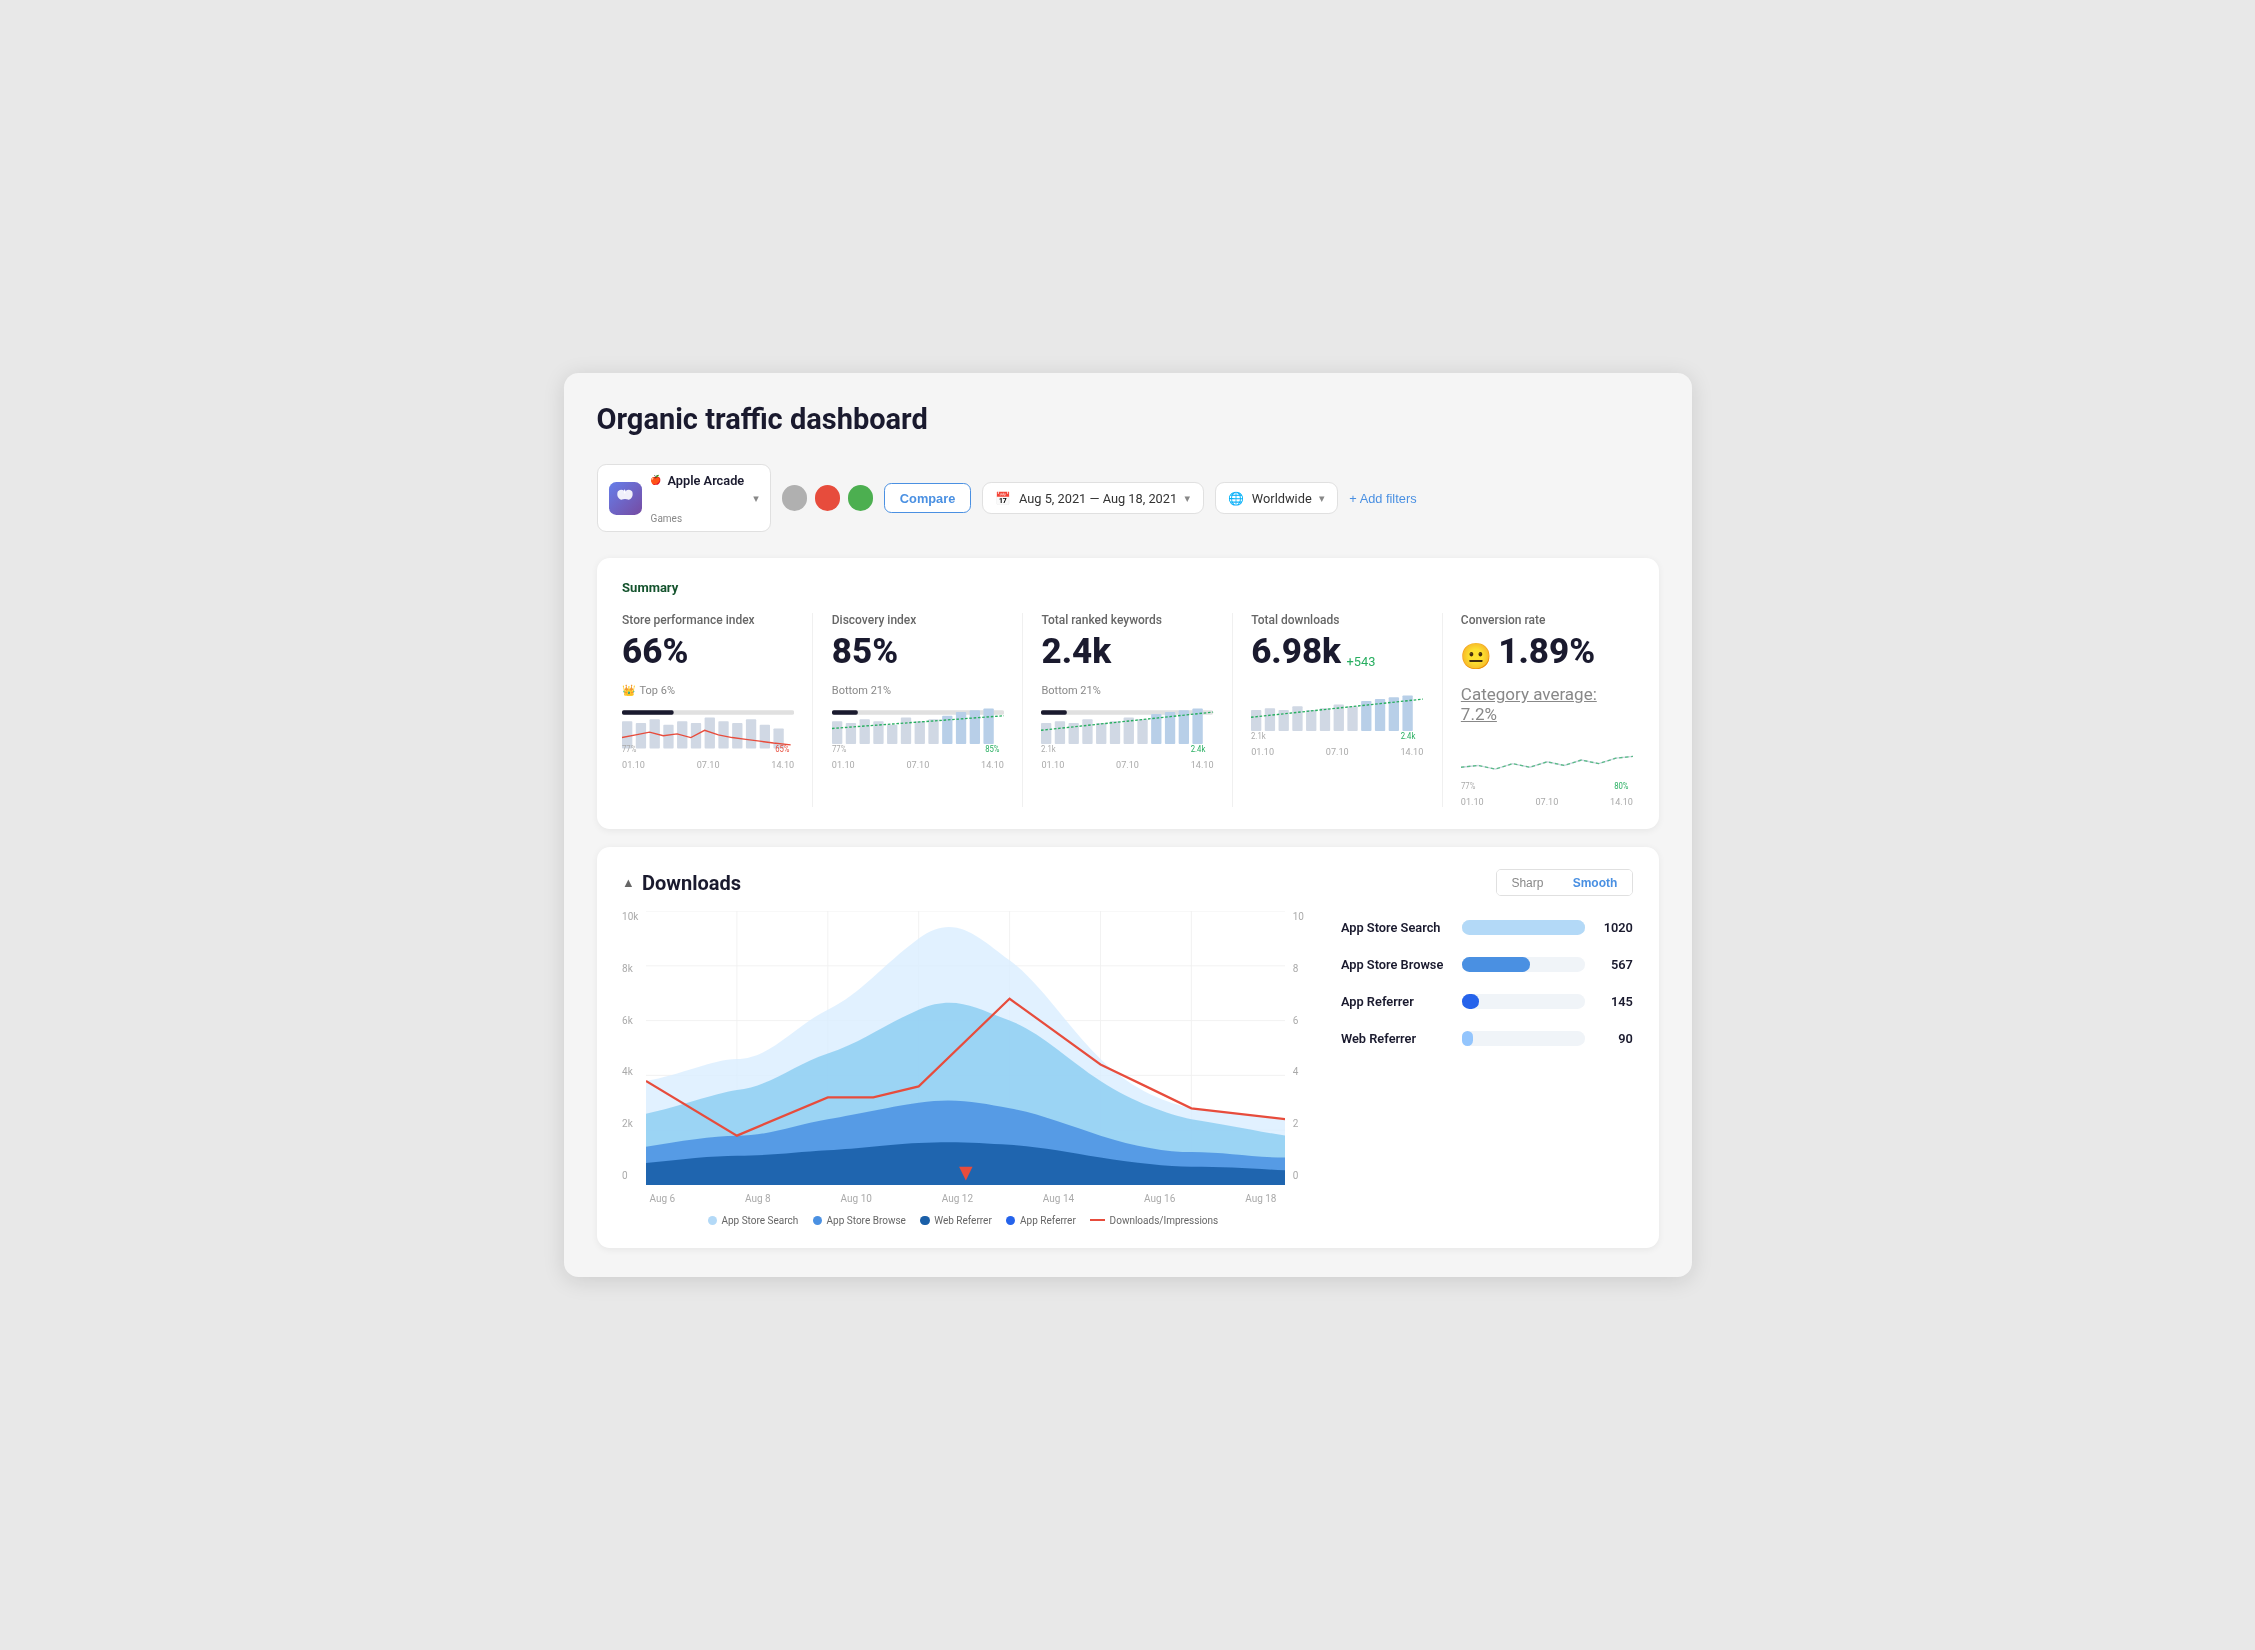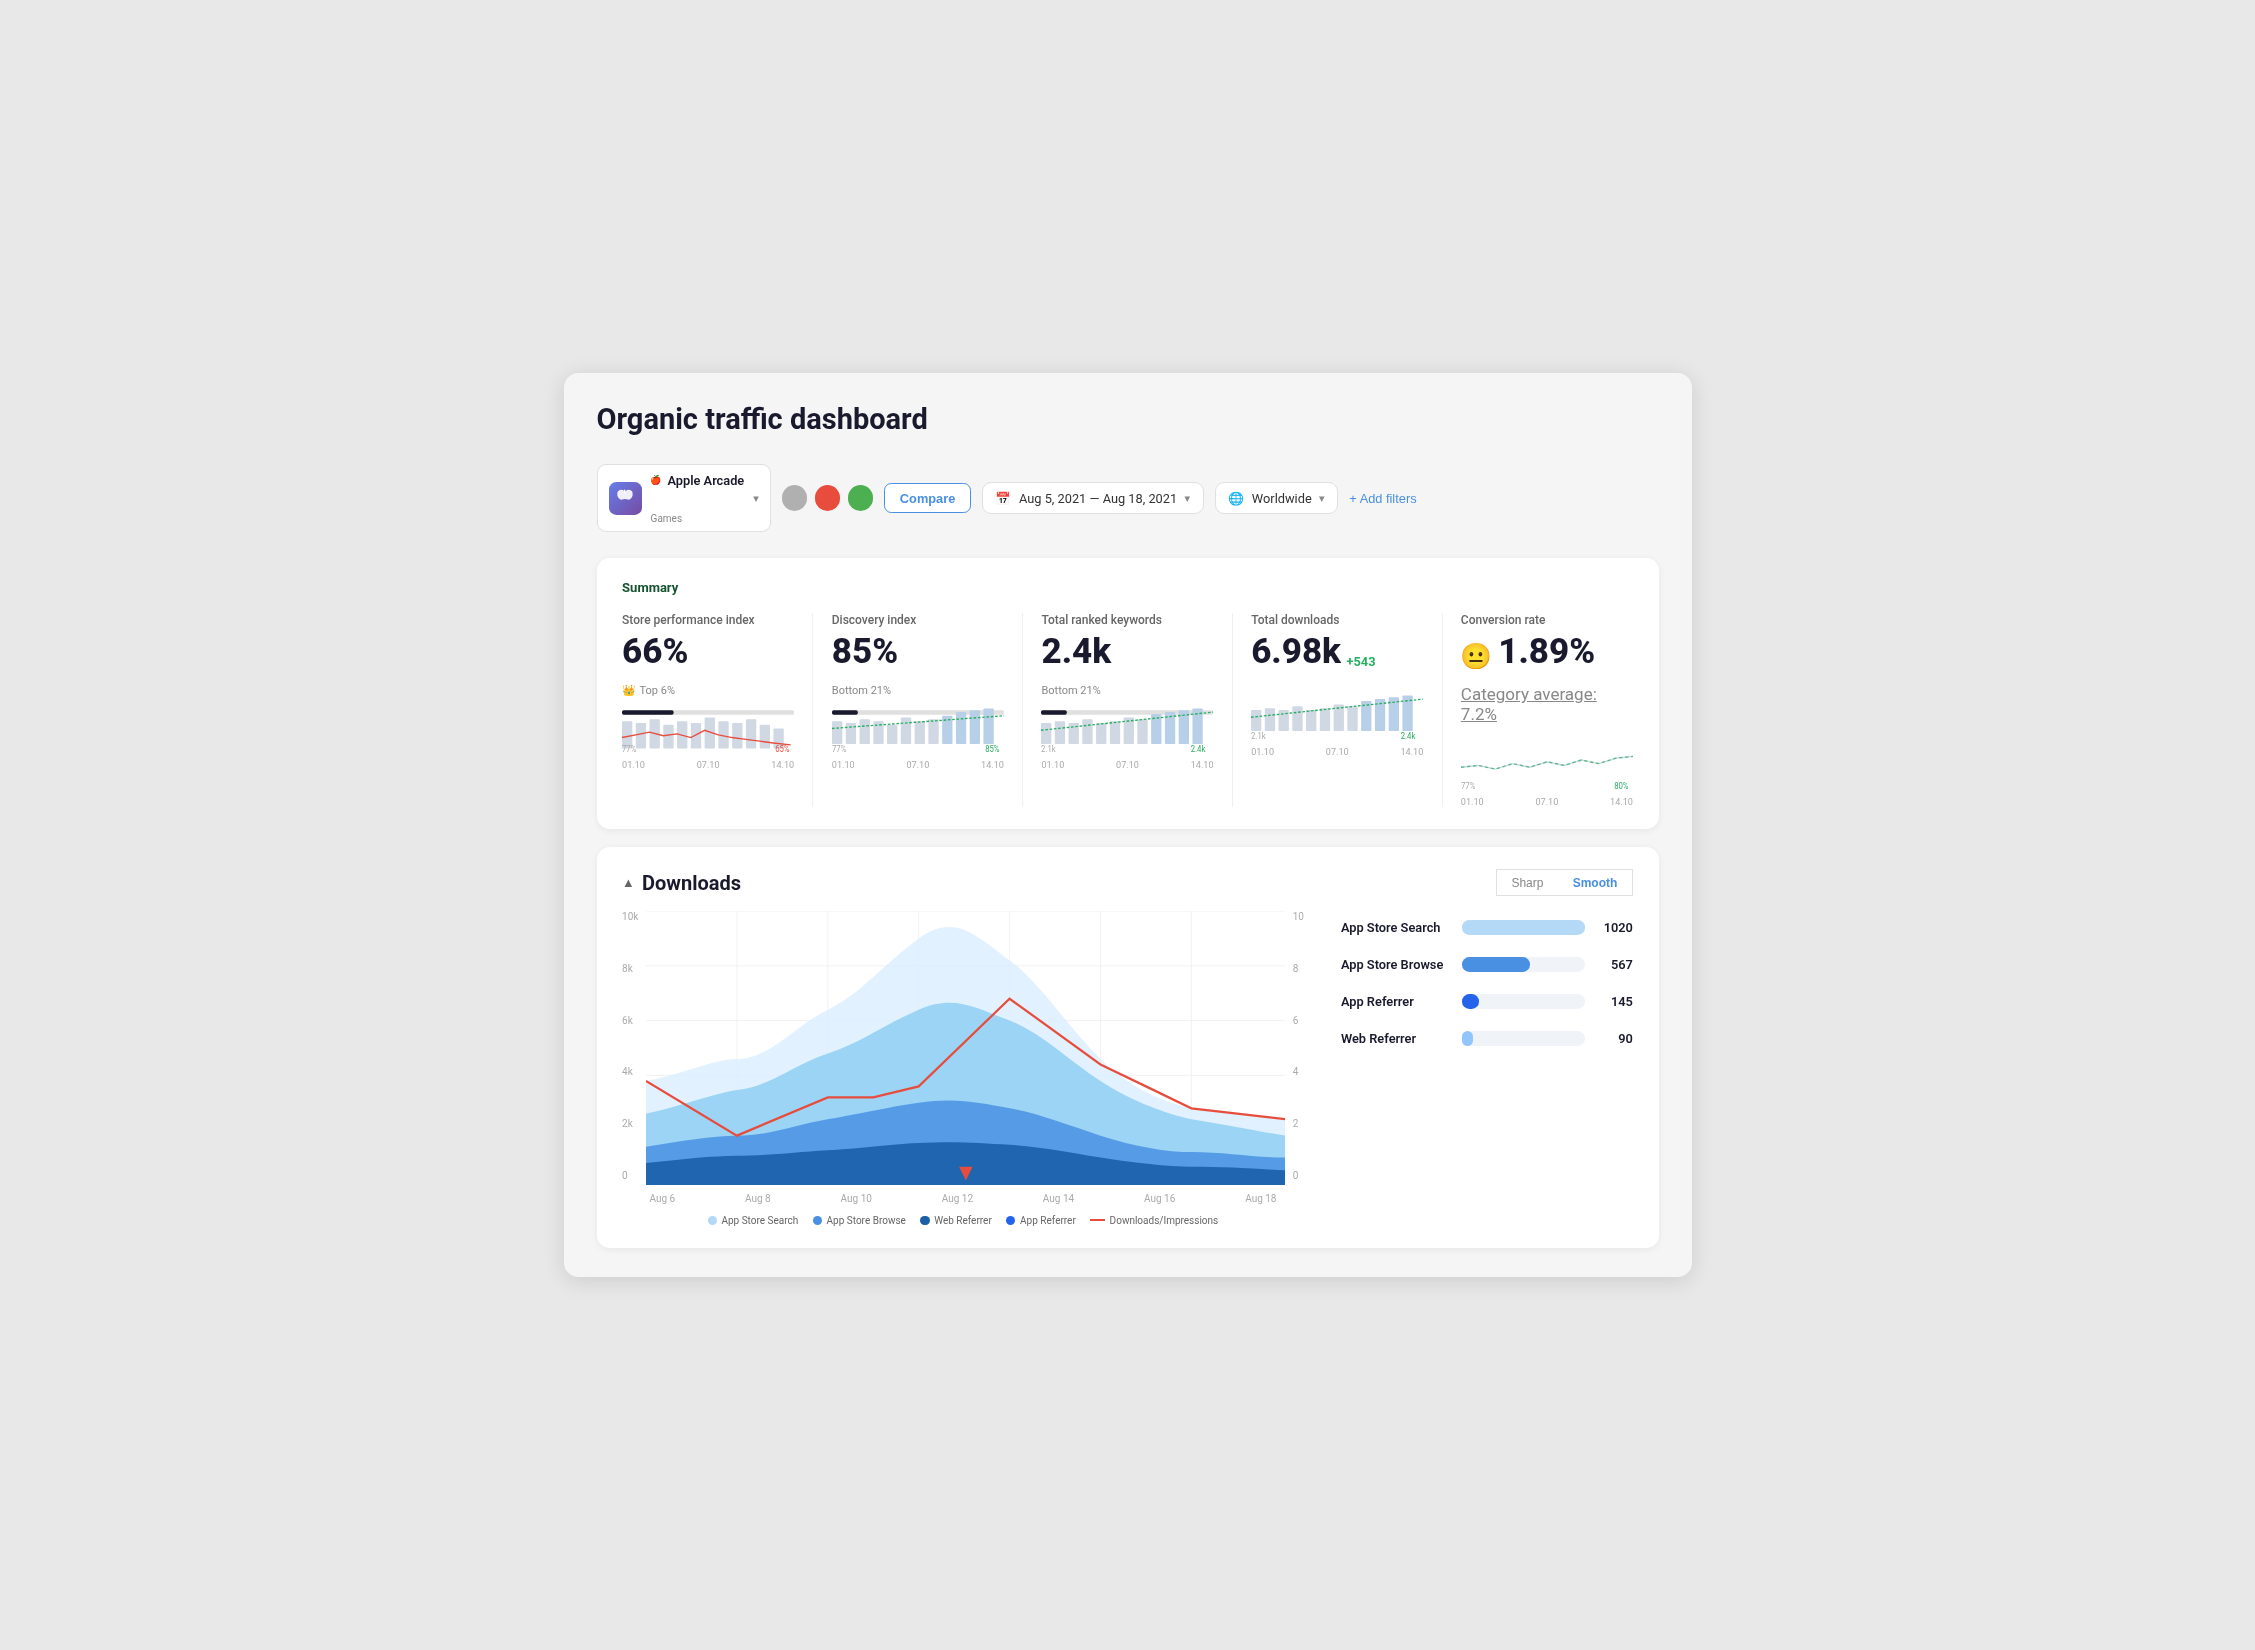--- a/index.html
+++ b/index.html
@@ -151,21 +151,21 @@
       color: #1a1a2e;
       line-height: 1;
       margin-bottom: 15px;
       display: flex;
       align-items: flex-end;
       gap: 5.5px;
     }
     .metric-value .plus-badge {
       font-size: 12.8px;
       color: #27ae60;
-      font-weight: 700;
+      font-weight: 400;
     }
     .metric-sub {
       font-size: 11px;
       color: #888;
       display: flex;
       align-items: center;
       gap: 3.7px;
       margin-bottom: 5.5px;
     }
     .mini-chart {
@@ -200,21 +200,21 @@
       font-size: 20px;
       font-weight: 700;
       color: #1a1a2e;
       display: flex;
       align-items: center;
       gap: 7.3px;
     }
     .chart-toggle {
       display: flex;
       border: 1.4px solid #e0e0e0;
-      border-radius: 0;
+      border-radius: 5px;
       overflow: hidden;
     }
     .toggle-btn {
       padding: 5.5px 14.6px;
       font-size: 12px;
       font-weight: 500;
       cursor: pointer;
       border: none;
       background: white;
       color: #888;

